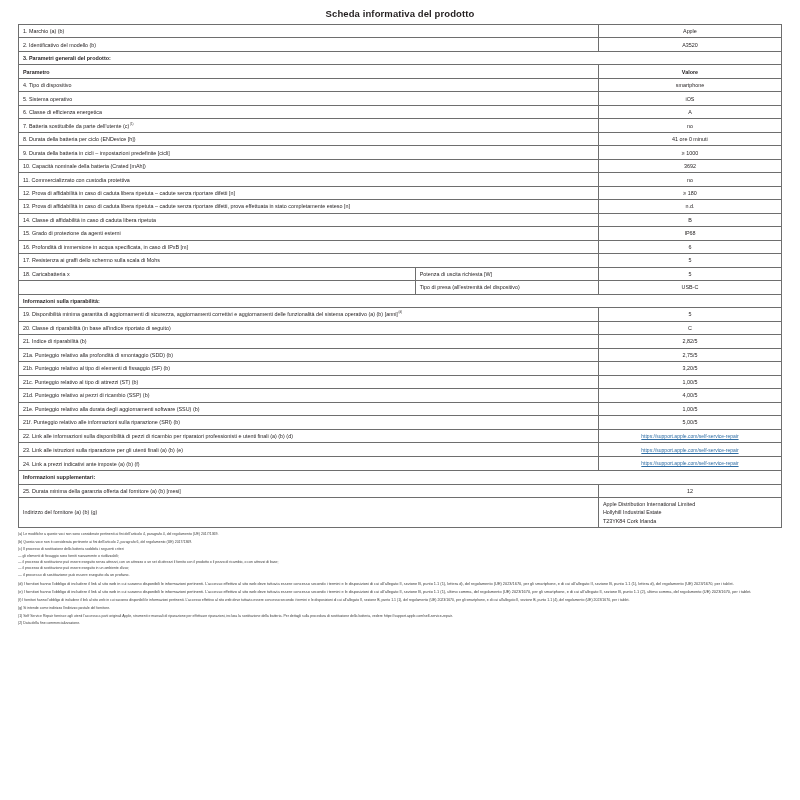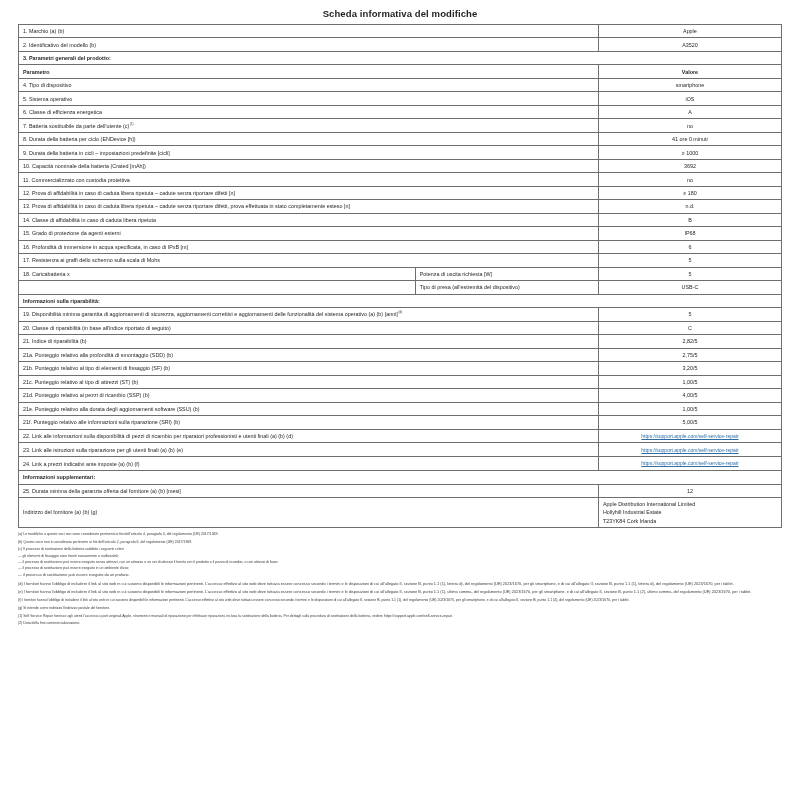--- a/index.html
+++ b/index.html
@@ -61,21 +61,21 @@
   }
   .notes p { margin: 0 0 2.2px 0; }
   .notes p.tight { margin-bottom: 0.6px; }
   .notes .big { font-size: 3.9px; line-height: 1.65; }
   .sup { font-size: 2.8px; vertical-align: super; }
 </style>
 </head>
 <body>
 
 <div id="page">
-  <div class="doc-title">Scheda informativa del modifiche</div>
+  <div class="doc-title">Scheda informativa del prodotto</div>
   <table class="main">
     <colgroup>
       <col class="col-label">
         <col class="col-mid">
         <col class="col-val">
     </colgroup>
     <tbody id="tbody">
         <tr>
           <td colspan="2">1. Marchio (a) (b)</td>
           <td class="val">Apple</td>

